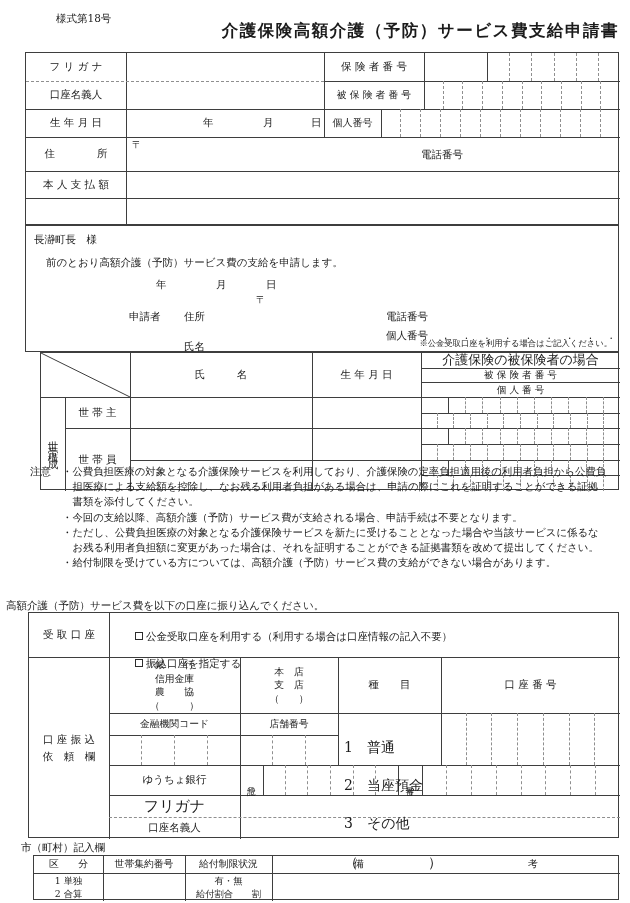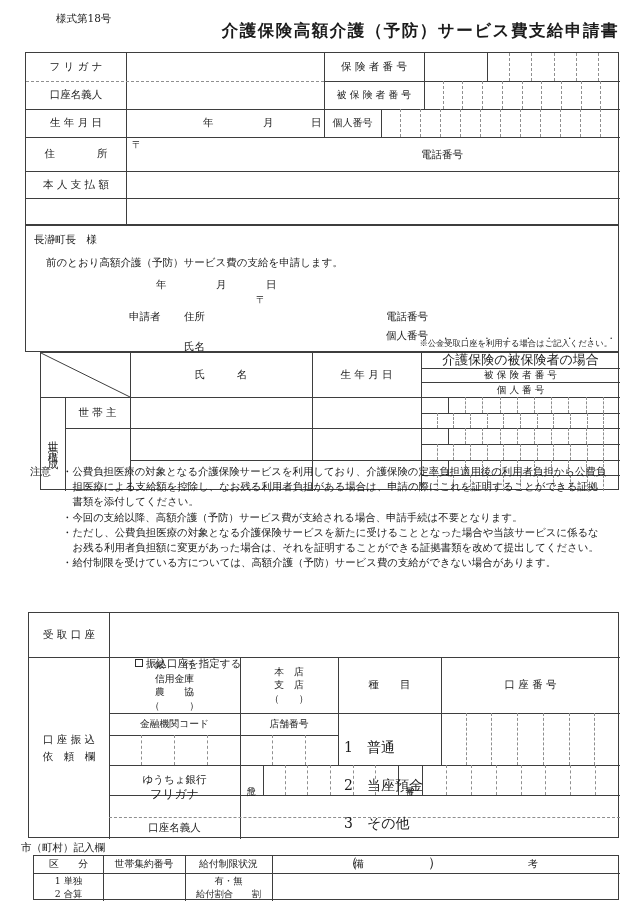--- a/index.html
+++ b/index.html
@@ -146,20 +146,21 @@
     <div class="hl" style="left:380px;top:122px;width:199px"></div>
 
     <div class="lblc" style="left:89px;top:0;width:182px;height:44px">氏　　　名</div>
     <div class="lblc" style="left:271px;top:0;width:109px;height:44px">生 年 月 日</div>
     <div class="lblc" style="left:380px;top:0;width:199px;height:15px;font-size:13px">介護保険の被保険者の場合</div>
     <div class="lblc" style="left:380px;top:15px;width:199px;height:14px;font-size:9.6px">被 保 険 者 番 号</div>
     <div class="lblc" style="left:380px;top:29px;width:199px;height:15px;font-size:9.6px">個 人 番 号</div>
 
     <div class="lblc vert" style="left:0;top:44px;width:24px;height:94px;letter-spacing:6px;font-size:10.5px">世帯構成</div>
     <div class="lblc" style="left:24px;top:44px;width:65px;height:31px">世 帯 主</div>
+    <div class="lblc" style="left:24px;top:75px;width:65px;height:63px">世 帯 員</div>
 
     <div class="fill" style="left:90px;top:45px;width:180px;height:29px"></div>
     <div class="fill" style="left:90px;top:76px;width:180px;height:29px"></div>
     <div class="fill" style="left:90px;top:108px;width:180px;height:29px"></div>
 
     <div class="cellgrp" style="left:380px;top:44px;width:199px;height:16px">
       <div class="sp" style="width:28px"></div>
       <div style="flex:1;display:flex;height:100%">
           <div class="dc"></div>
           <div class="dc"></div>
@@ -250,37 +251,41 @@
   <div class="notes" style="left:30px;top:464px;width:578px">
     <div class="nlbl">注意</div>
     <div style="flex:1">
       <div class="nitem">・公費負担医療の対象となる介護保険サービスを利用しており、介護保険の定率負担適用後の利用者負担から公費負担医療による支給額を控除し、なお残る利用者負担がある場合は、申請の際にこれを証明することができる証拠書類を添付してください。</div>
       <div class="nitem">・今回の支給以降、高額介護（予防）サービス費が支給される場合、申請手続は不要となります。</div>
       <div class="nitem">・ただし、公費負担医療の対象となる介護保険サービスを新たに受けることとなった場合や当該サービスに係るなお残る利用者負担額に変更があった場合は、それを証明することができる証拠書類を改めて提出してください。</div>
       <div class="nitem">・給付制限を受けている方については、高額介護（予防）サービス費の支給ができない場合があります。</div>
     </div>
   </div>
 
+  <div class="txt" style="left:6px;top:599px">高額介護（予防）サービス費を以下の口座に振り込んでください。</div>
 
   <div class="bx" style="left:28px;top:612px;width:591px;height:226px">
     <div class="vl" style="left:80px;top:0;height:226px"></div>
     <div class="vl" style="left:211px;top:44px;height:182px"></div>
     <div class="vl" style="left:309px;top:44px;height:108px"></div>
     <div class="vl" style="left:412px;top:44px;height:108px"></div>
     <div class="hl" style="left:0;top:44px;width:591px"></div>
     <div class="hl" style="left:80px;top:100px;width:511px"></div>
     <div class="hl" style="left:80px;top:122px;width:229px"></div>
     <div class="hl" style="left:80px;top:152px;width:511px"></div>
     <div class="hl" style="left:80px;top:182px;width:511px"></div>
     <div class="hld" style="left:80px;top:204px;width:511px"></div>
     <div class="vl" style="left:234px;top:152px;height:30px"></div>
     <div class="vl" style="left:369px;top:152px;height:30px"></div>
     <div class="vl" style="left:393px;top:152px;height:30px"></div>
 
     <div class="lblc" style="left:0;top:0;width:80px;height:44px">受 取 口 座</div>
+    <div class="txt" style="left:86px;top:4px">
+      <span class="chk"></span><span>公金受取口座を利用する（利用する場合は口座情報の記入不要）</span>
+    </div>
     <div class="txt" style="left:86px;top:31px">
       <span class="chk"></span><span>振込口座を指定する</span>
     </div>
 
     <div class="lblc col" style="left:0;top:44px;width:80px;height:182px;line-height:1.6">
       <div>口 座 振 込</div>
       <div>依　頼　欄</div>
     </div>
 
     <div class="lblc col" style="left:80px;top:44px;width:131px;height:56px;font-size:9.8px;line-height:13.5px">
@@ -343,21 +348,21 @@
         <div class="dc"></div>
         <div class="dc"></div>
         <div class="dc"></div>
         <div class="dc"></div>
         <div class="dc"></div>
         <div class="dc"></div>
         <div class="dc"></div>
         <div class="dc"></div>
       </div>
 
-    <div class="lblc" style="left:80px;top:170px;width:131px;height:22px;font-size:12px">フリガナ</div>
+    <div class="lblc" style="left:80px;top:182px;width:131px;height:22px;font-size:15px">フリガナ</div>
     <div class="fill" style="left:212px;top:183px;width:378px;height:20px"></div>
     <div class="lblc" style="left:80px;top:204px;width:131px;height:22px">口座名義人</div>
     <div class="fill" style="left:212px;top:205px;width:378px;height:20px"></div>
   </div>
 
   <div class="txt" style="left:21px;top:841px">市（町村）記入欄</div>
   <div class="bx" style="left:33px;top:855px;width:586px;height:45px">
     <div class="vl" style="left:69px;top:0;height:45px"></div>
     <div class="vl" style="left:151px;top:0;height:45px"></div>
     <div class="vl" style="left:238px;top:0;height:45px"></div>

